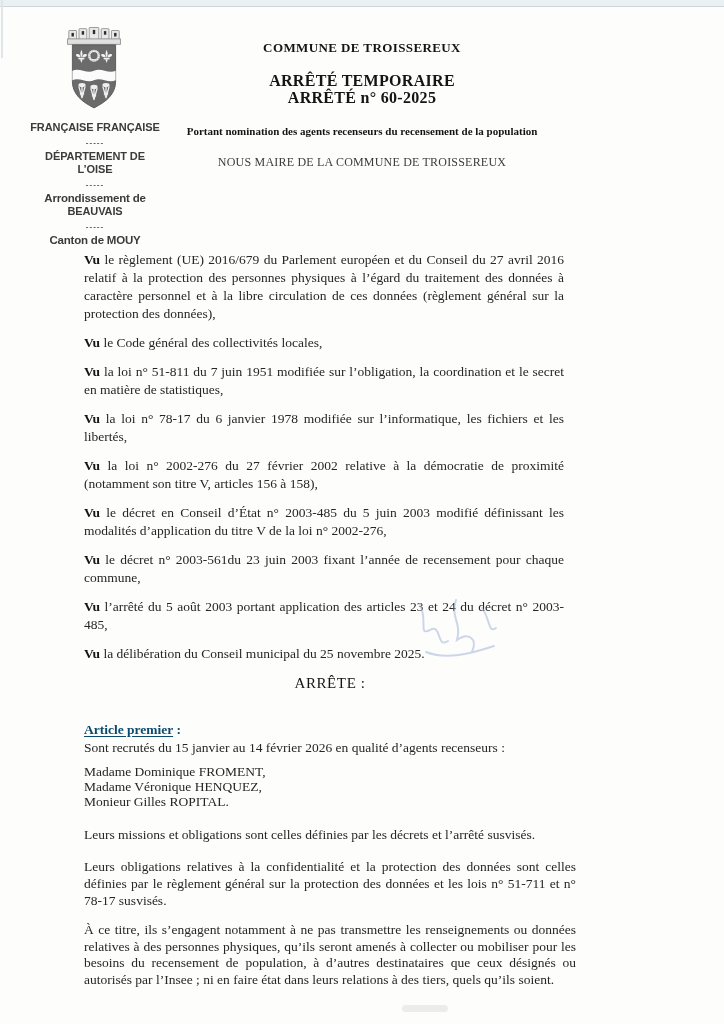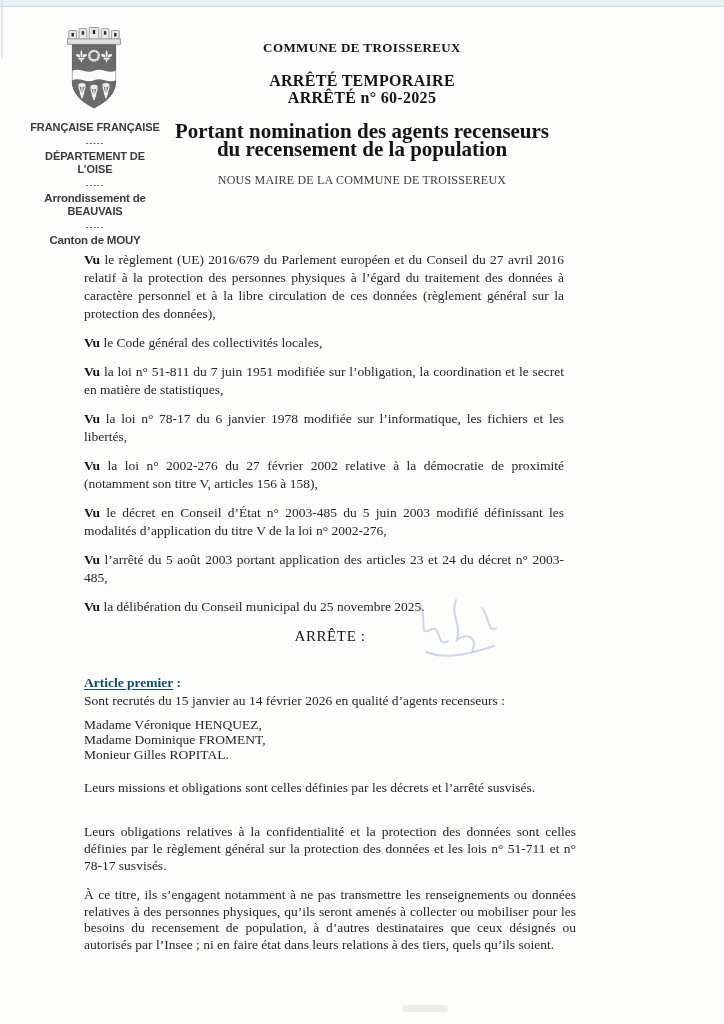--- a/index.html
+++ b/index.html
@@ -22,33 +22,33 @@
   }
   .lh-caps{font-size:11px;font-weight:700;letter-spacing:-0.1px;line-height:13.5px;}
   .lh-mixed{font-size:11.5px;font-weight:700;letter-spacing:-0.2px;line-height:13.5px;}
   .lh-sep{font-size:8px;font-weight:700;letter-spacing:1px;color:#555;line-height:11px;margin:2px 0;}
   .lh-block{margin-bottom:1px;}
   
   .header{position:absolute;left:144px;top:38px;width:436px;text-align:center;color:#141414;}
   .h-commune{font-size:13px;font-weight:700;letter-spacing:.4px;line-height:20px;margin:0;}
   .h-type{font-size:16px;font-weight:700;letter-spacing:.3px;line-height:17px;margin:14px 0 0 0;}
   .h-num{font-size:16px;font-weight:700;letter-spacing:.3px;line-height:17px;margin:0;}
-  .h-subject{font-size:21px;font-weight:700;line-height:18px;margin:16px auto 0;max-width:400px;}
+  .h-subject{font-size:11px;font-weight:700;line-height:18px;margin:16px auto 0;max-width:400px;}
   .h-authority{font-size:12px;font-weight:400;color:#3c3c3c;letter-spacing:.2px;margin:15px 0 0 0;}
   
   .doc-body{position:absolute;left:84px;top:251px;width:492px;font-size:13.5px;line-height:18px;text-align:justify;}
   .recital{margin:0 12px 11px 0;}
   .recital b{color:#151515;}
   .arrete-heading{margin:11px 0 0 0;text-align:center;font-weight:400;font-size:15px;letter-spacing:.6px;color:#141414;}
   .article{margin:29px 0 0 0;line-height:18px;}
   .article .title{font-weight:700;color:#0c4a6e;}
   .article .title u{text-decoration:underline;text-underline-offset:2px;}
   .agents{margin:7px 0 0 0;line-height:15px;}
   .p1{margin:17px 0 0 0;}
-  .p2{margin:26px 0 0 0;line-height:17px;}
+  .p2{margin:14px 0 0 0;line-height:17px;}
   .p3{margin:13px 0 0 0;line-height:16.5px;}
   
   .ink-bleed{position:absolute;left:398px;top:594px;width:118px;height:76px;opacity:.5;filter:blur(.5px);}
 </style>
 </head>
 <body>
 
 <div class="scan-top"></div>
 <div class="scan-left"></div>
 <div class="smudge"></div>
@@ -138,31 +138,32 @@
 </div>
 
 <div class="doc-body">
 
   <p class="recital"><b>Vu</b> <span>le règlement (UE) 2016/679 du Parlement européen et du Conseil du 27 avril 2016 relatif à la protection des personnes physiques à l’égard du traitement des données à caractère personnel et à la libre circulation de ces données (règlement général sur la protection des données),</span></p>
   <p class="recital"><b>Vu</b> <span>le Code général des collectivités locales,</span></p>
   <p class="recital"><b>Vu</b> <span>la loi n° 51-811 du 7 juin 1951 modifiée sur l’obligation, la coordination et le secret en matière de statistiques,</span></p>
   <p class="recital"><b>Vu</b> <span>la loi n° 78-17 du 6 janvier 1978 modifiée sur l’informatique, les fichiers et les libertés,</span></p>
   <p class="recital"><b>Vu</b> <span>la loi n° 2002-276 du 27 février 2002 relative à la démocratie de proximité (notamment son titre V, articles 156 à 158),</span></p>
   <p class="recital"><b>Vu</b> <span>le décret en Conseil d’État n° 2003-485 du 5 juin 2003 modifié définissant les modalités d’application du titre V de la loi n° 2002-276,</span></p>
+  <p class="recital"><b>Vu</b> <span>le décret n° 2003-561du 23 juin 2003 fixant l’année de recensement pour chaque commune,</span></p>
   <p class="recital"><b>Vu</b> <span>l’arrêté du 5 août 2003 portant application des articles 23 et 24 du décret n° 2003-485,</span></p>
   <p class="recital"><b>Vu</b> <span>la délibération du Conseil municipal du 25 novembre 2025.</span></p>
 
   <p class="arrete-heading">ARRÊTE :</p>
 
   <p class="article"><span class="title"><u>Article premier</u><span> :</span></span><br>
   <span>Sont recrutés du 15 janvier au 14 février 2026 en qualité d’agents recenseurs :</span></p>
 
   <div class="agents">
+    <div>Madame Dominique FROMENT,</div>
     <div>Madame Véronique HENQUEZ,</div>
-    <div>Madame Dominique FROMENT,</div>
     <div>Monieur Gilles ROPITAL.</div>
   </div>
 
   <p class="p1">Leurs missions et obligations sont celles définies par les décrets et l’arrêté susvisés.</p>
   <p class="p2">Leurs obligations relatives à la confidentialité et la protection des données sont celles définies par le règlement général sur la protection des données et les lois n° 51-711 et n° 78-17 susvisés.</p>
   <p class="p3">À ce titre, ils s’engagent notamment à ne pas transmettre les renseignements ou données relatives à des personnes physiques, qu’ils seront amenés à collecter ou mobiliser pour les besoins du recensement de population, à d’autres destinataires que ceux désignés ou autorisés par l’Insee ; ni en faire état dans leurs relations à des tiers, quels qu’ils soient.</p>
 </div>
 
 <div class="ink-bleed">
   <svg viewBox="0 0 118 76" width="118" height="76" xmlns="http://www.w3.org/2000/svg">

